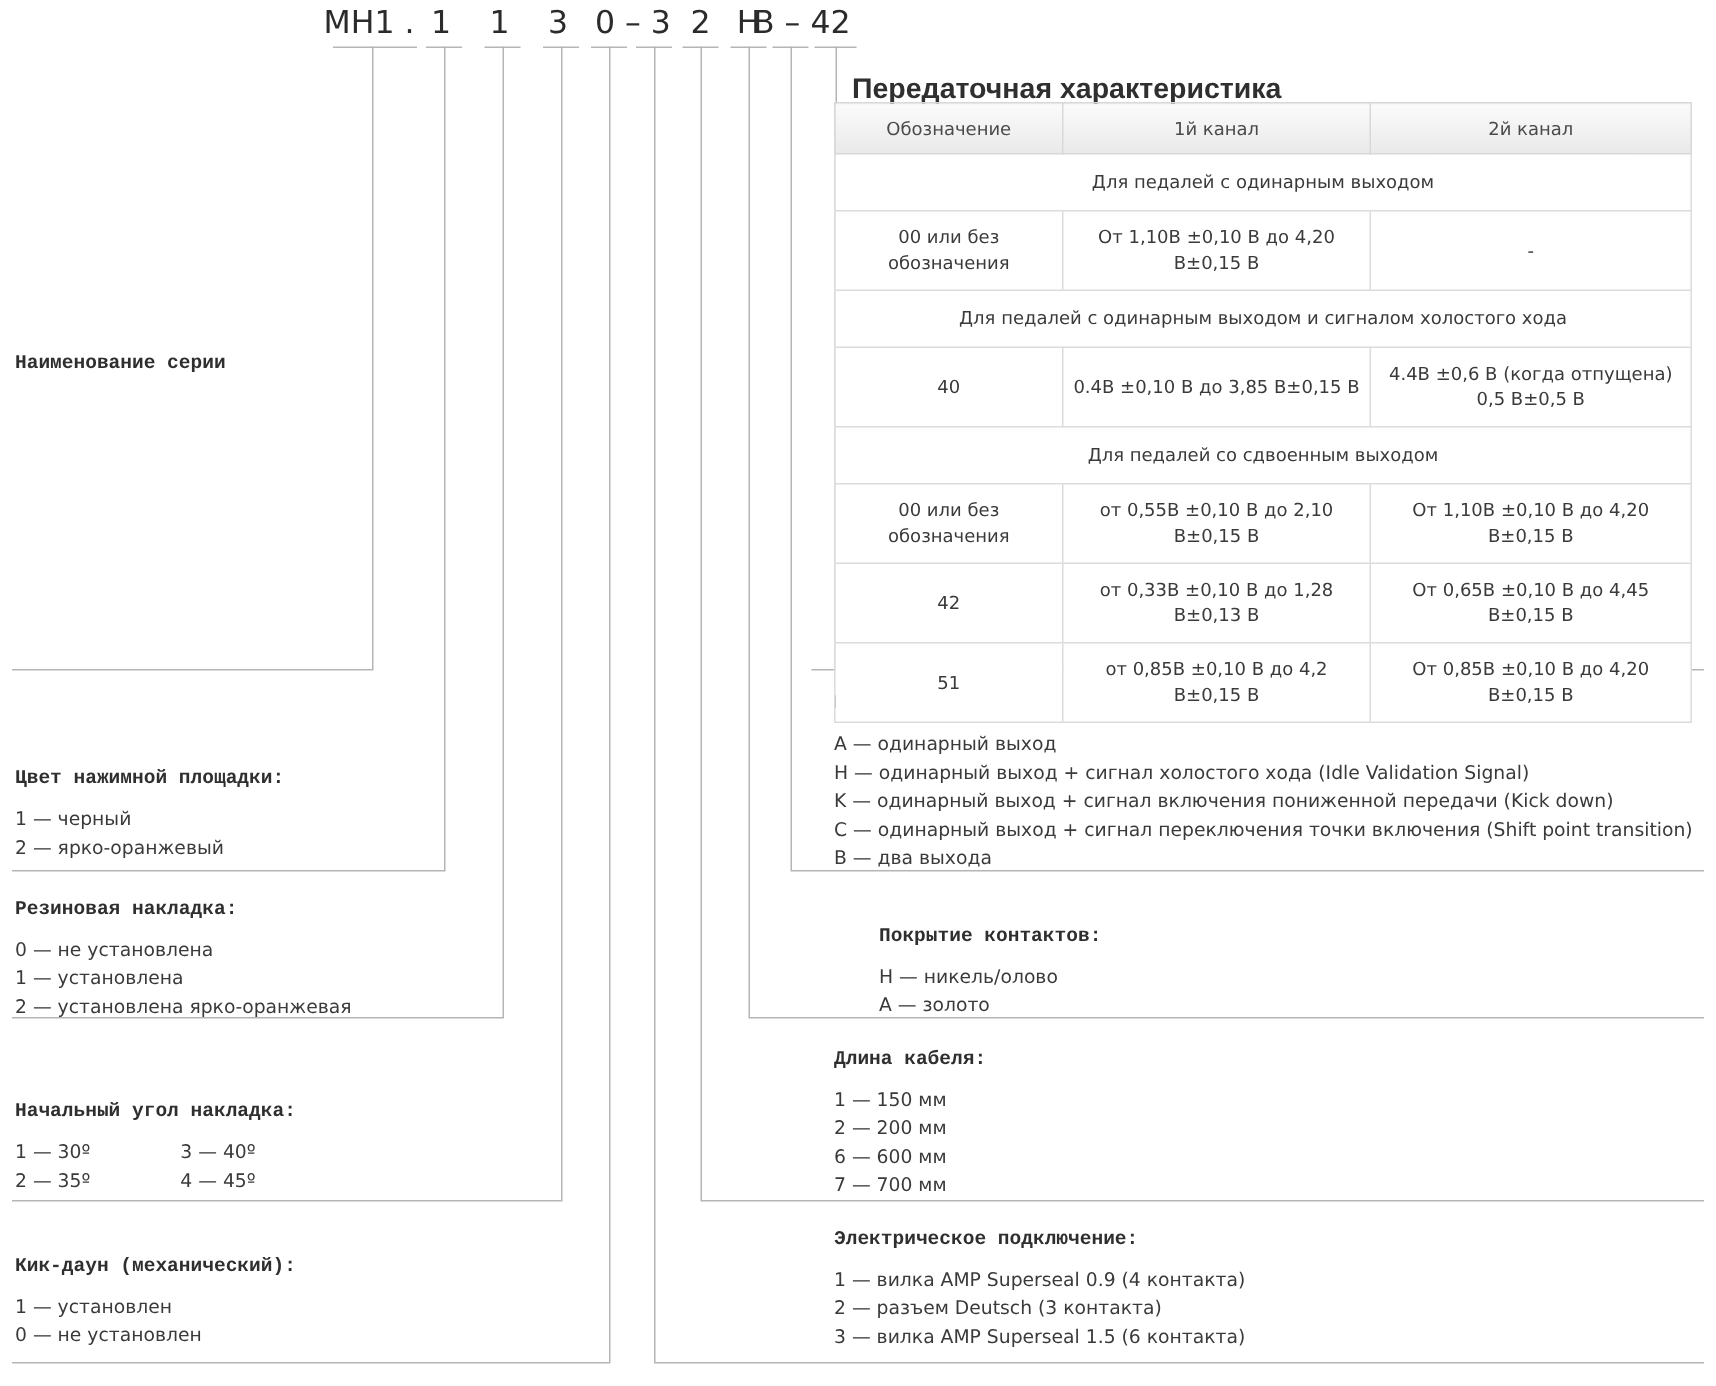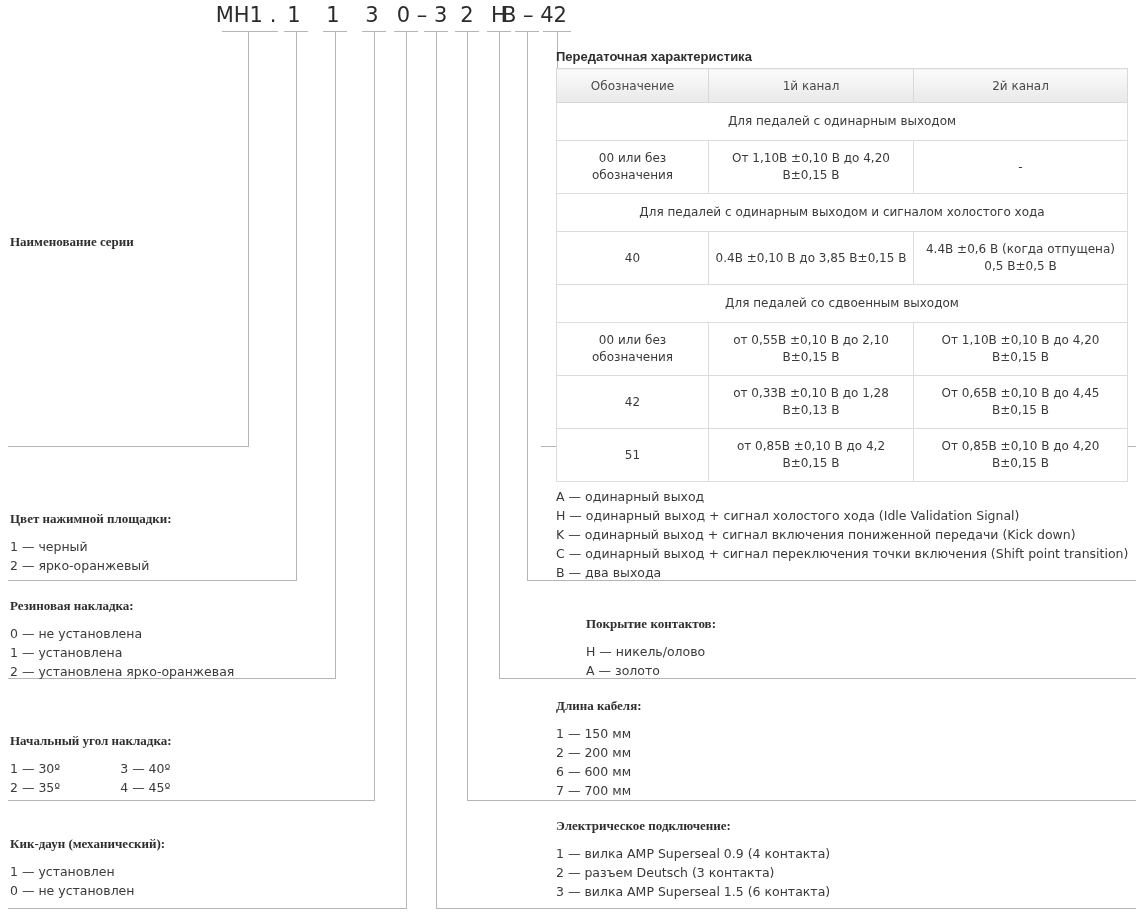--- a/index.html
+++ b/index.html
@@ -32,38 +32,39 @@
   .vline { position:absolute; width:1px; background:#b5b5b5; }
   .hline { position:absolute; height:1px; background:#b5b5b5; }
 
   
   .blk { position:absolute; }
   .blk h3 {
     margin:0 0 10px 0;
     font-size:13px;
     font-weight:bold;
     color:#2f2f2f;
-    font-family:Liberation Serif, serif;
+    font-family:Liberation Mono, monospace;
   }
   .blk .ln {
     font-size:12.5px;
     line-height:19px;
     color:#3a3a3a;
     white-space:pre;
     font-family:"DejaVu Sans", sans-serif;
   }
   .blk .cols { display:flex; }
   .blk .cols .c { margin-right:60px; }
 
   
   .tbl-title {
     position:absolute;
-    font-size:13px;
+    font-size:19px;
     font-weight:bold;
     color:#2f2f2f;
+    margin-left:12px;
   }
   table.xfer {
     position:absolute;
     border-collapse:collapse;
     font-size:12px;
     font-family:"DejaVu Sans", sans-serif;
     color:#3a3a3a;
     table-layout:fixed;
   }
   table.xfer th {

